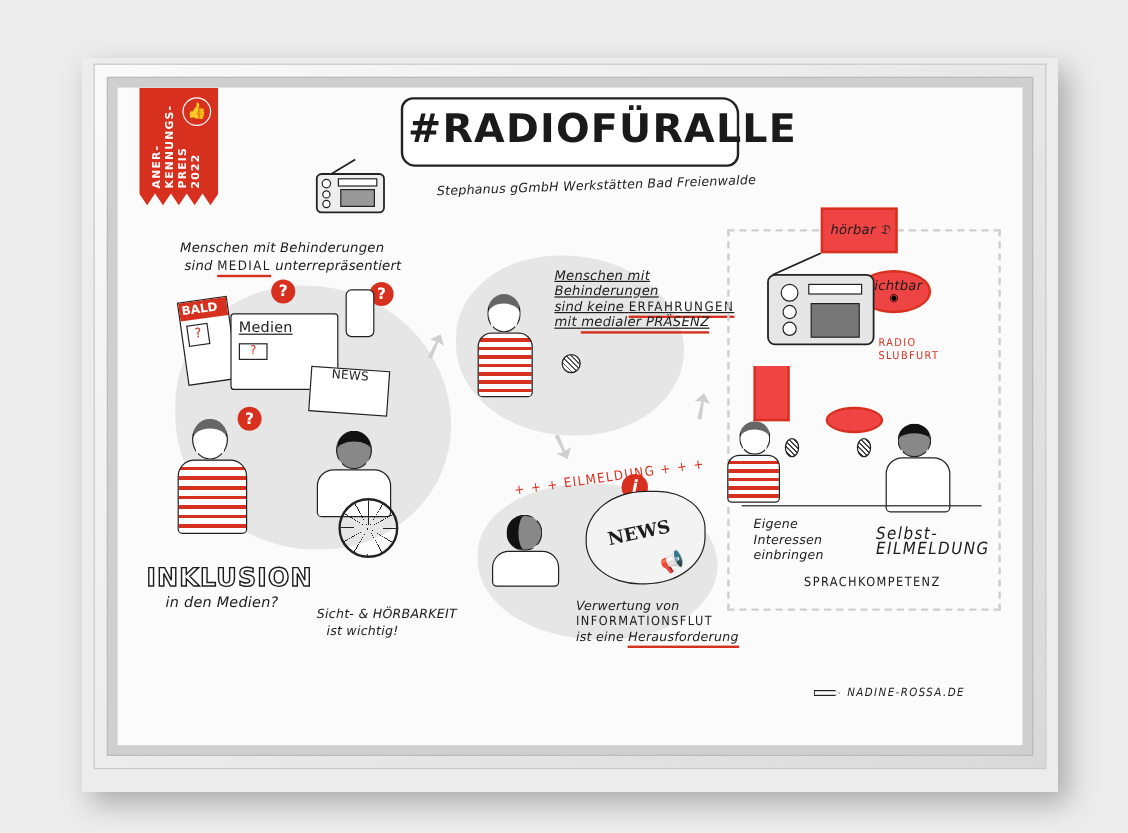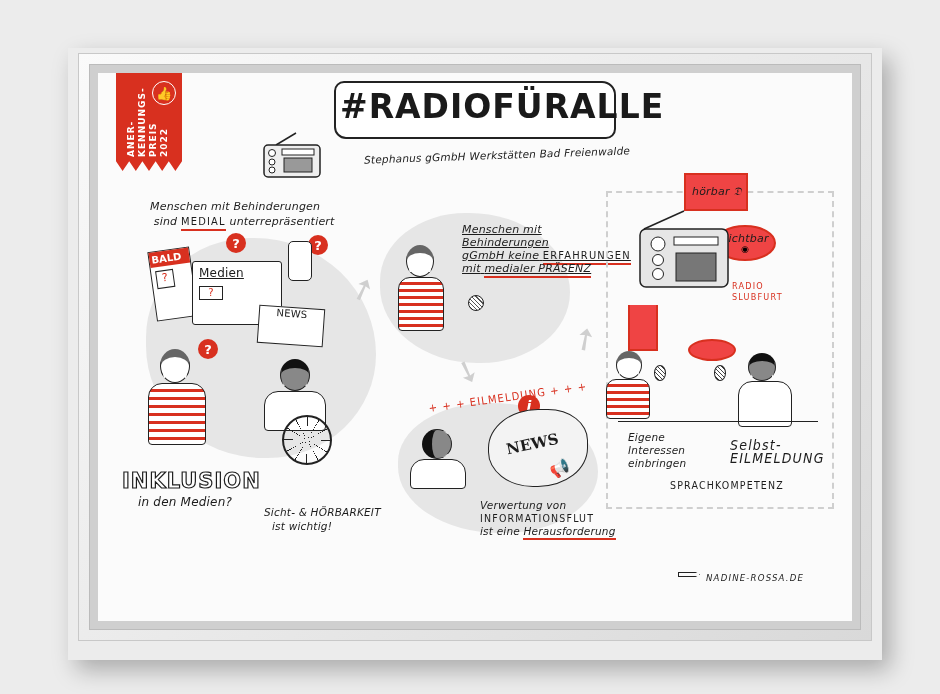--- a/index.html
+++ b/index.html
@@ -131,21 +131,21 @@
   <div class="arrow" style="left:358px;top:282px;transform:rotate(110deg)">➚</div>
   <div class="arrow" style="left:474px;top:248px;transform:rotate(-35deg)">➚</div>
 
   <div class="abs" style="left:300px;top:172px;width:46px;height:92px">
     <div style="width:28px;height:32px;border-radius:50%;background:#fff;border:1.5px solid #222;margin-left:8px;border-top:8px solid #666"></div>
     <div style="width:46px;height:54px;border:1.5px solid #222;border-radius:12px 12px 4px 4px;background:repeating-linear-gradient(180deg,#fff 0 4px,#d8301f 4px 7px)"></div>
   </div>
   <div class="abs hand" style="left:364px;top:150px;font-size:11px;line-height:13px;text-decoration:underline;">
     <div>Menschen mit</div>
     <div>Behinderungen</div>
-    <div><span>gGmbH keine</span> <span class="uline caps" style="font-style:normal">ERFAHRUNGEN</span></div>
+    <div><span>sind keine</span> <span class="uline caps" style="font-style:normal">ERFAHRUNGEN</span></div>
     <div><span>mit</span> <span class="uline">medialer PRÄSENZ</span></div>
   </div>
   <div class="abs" style="left:370px;top:222px;width:16px;height:16px;border-radius:50%;border:1.5px solid #222;background:repeating-linear-gradient(45deg,#fff 0 2px,#555 2px 3px)"></div>
 
   <div class="dashbox" style="left:508px;top:118px;width:228px;height:318px"></div>
   <div class="bubble-red" style="left:586px;top:100px;width:64px;height:38px">
     <div class="hand" style="font-size:11px;padding:10px 0 0 6px"><span>hörbar</span> <span>𝔇</span></div>
   </div>
   <div class="bubble-red" style="left:616px;top:152px;width:62px;height:36px;border-radius:50%">
     <div class="hand" style="font-size:11px;text-align:center;padding-top:5px">Sichtbar</div>
@@ -216,17 +216,17 @@
   <div class="abs" style="left:312px;top:356px;width:56px;height:64px">
     <div style="width:30px;height:30px;border-radius:50%;background:#888;border:1.5px solid #222;border-left:10px solid #111;margin-left:12px"></div>
     <div style="width:56px;height:30px;border:1.5px solid #222;border-radius:14px 14px 4px 4px;background:#fff"></div>
   </div>
   <div class="abs hand" style="left:382px;top:426px;font-size:10.5px;line-height:13px">
     <div>Verwertung von</div>
     <div class="caps" style="font-style:normal">INFORMATIONSFLUT</div>
     <div><span>ist eine</span> <span class="uline">Herausforderung</span></div>
   </div>
 
-  <div class="abs" style="left:580px;top:499px;display:flex;align-items:flex-start;gap:6px">
+  <div class="abs" style="left:580px;top:499px;display:flex;align-items:center;gap:6px">
     <span style="display:inline-block;width:22px;height:5px;border:1.2px solid #222;clip-path:polygon(0 0,80% 0,100% 50%,80% 100%,0 100%)"></span>
     <span class="caps" style="font-size:9.5px;font-style:italic;color:#1c1c1c">NADINE-ROSSA.DE</span>
   </div>
 </div>
 
 </body></html>

